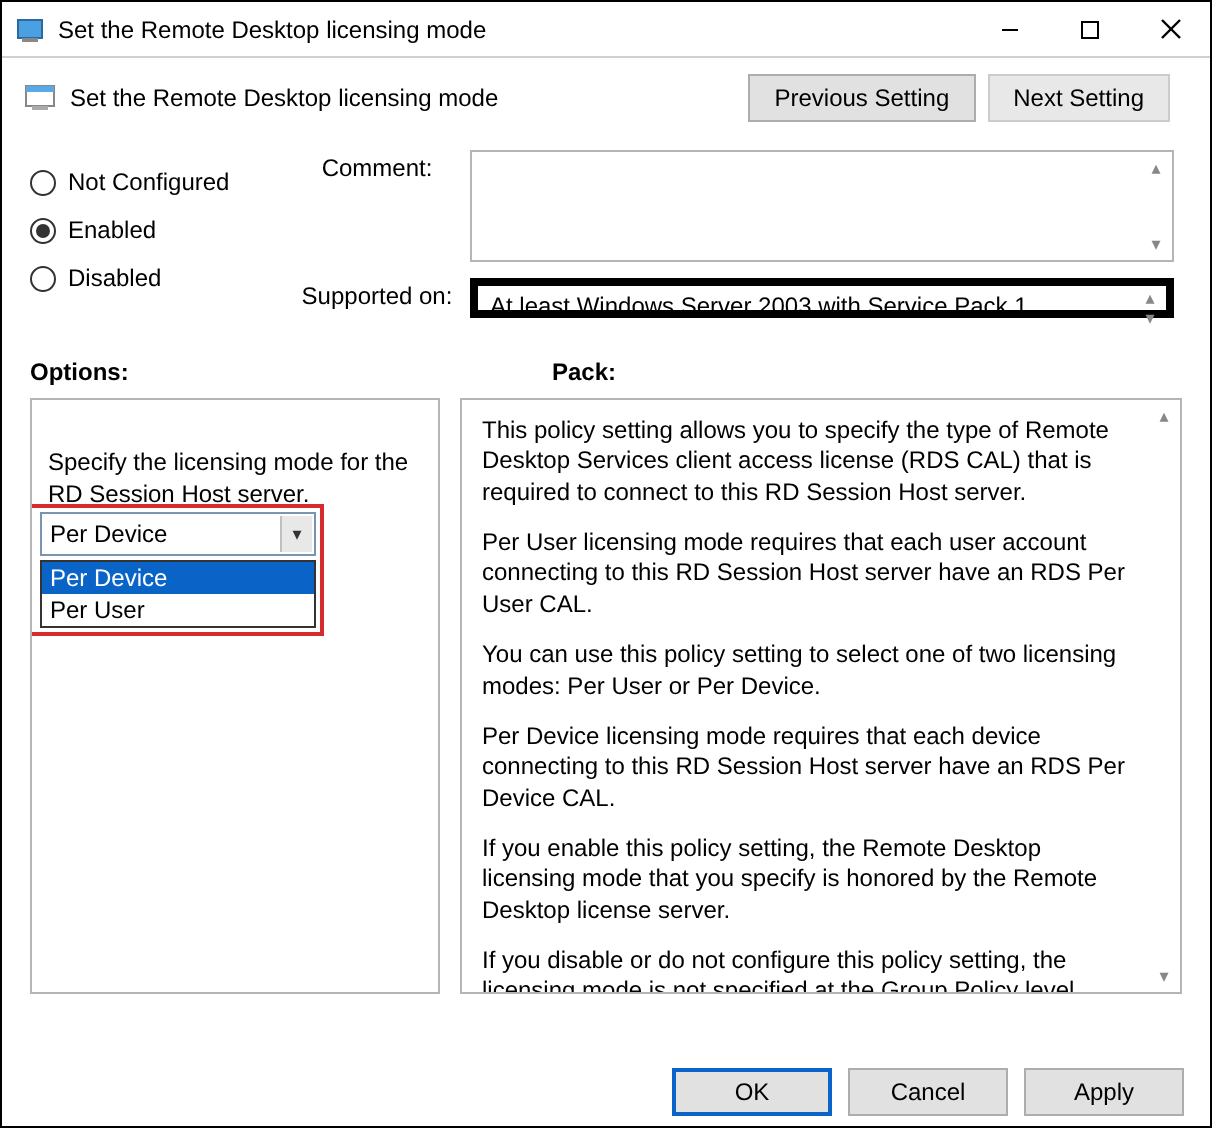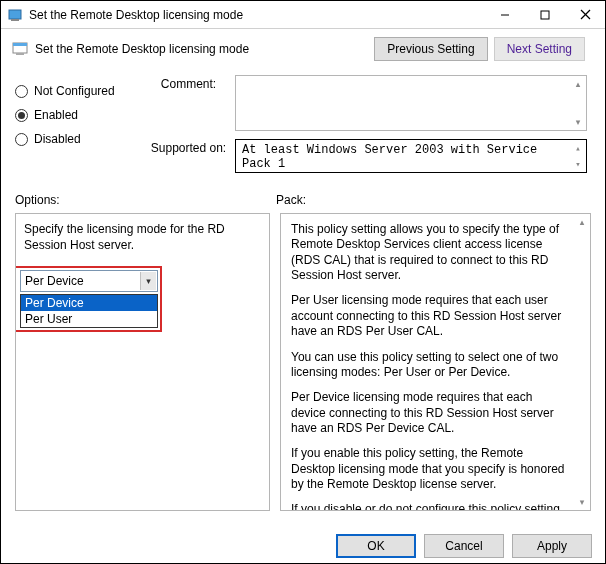--- a/index.html
+++ b/index.html
@@ -40,21 +40,21 @@
     padding: 8px 10px 4px 10px;
   }
   .header-row .hicon { width:18px; height:18px; margin-right:6px; display:flex; align-items:center; justify-content:center;}
   .header-row .hlabel { flex:1; font-size:12px; }
   .navbtns { display:flex; gap:6px; margin-right:10px;}
   .btn {
     background:#e1e1e1; border:1px solid #adadad;
     font-size:12px; padding:4px 12px; height:24px;
     display:flex; align-items:center; justify-content:center;
   }
-  .btn.disabled { color:#4c1d95; border-color:#cccccc; background:#e8e8e8;}
+  .btn.disabled { color:#000000; border-color:#cccccc; background:#e8e8e8;}
   
   .mid {
     display:flex;
     padding: 10px 14px 0 14px;
   }
   .radio-col { width: 135px; padding-top:4px;}
   .radio-item { display:flex; align-items:center; height:24px;text-align:right; }
   .radio {
     width:13px; height:13px; border:1px solid #333; border-radius:50%;
     margin-right:6px; display:flex; align-items:center; justify-content:center;
@@ -69,34 +69,34 @@
   .comment-box {
     flex:1; height:56px; border:1px solid #b5b5b5; background:#fff;
     position:relative; margin-right:4px;
   }
   .vscroll {
     position:absolute; right:1px; top:1px; bottom:1px; width:14px;
     display:flex; flex-direction:column; justify-content:space-between;
   }
   .arrow { width:14px; height:14px; display:flex; align-items:center; justify-content:center; color:#888; font-size:9px; }
   .supported-box {
-    flex:1; height:34px; border:1px solid #000000; background:#fff;
-    position:relative; margin-right:4px; padding:3px 18px 3px 6px; font-size:12px;font-family:Liberation Mono, monospace;
-  }
-  
-  .col-labels { display:flex; padding:12px 14px 6px 14px; }
+    flex:1; height:20px; border:4px solid #000000; background:#fff;
+    position:relative; margin-right:4px; padding:3px 18px 3px 6px; font-size:12px;
+  }
+  
+  .col-labels { display:flex; padding:12px 14px 6px 14px;font-weight:bold; }
   .col-opt { width:255px; font-size:12px;}
   .col-help { flex:1; font-size:12px; padding-left:6px;}
   
   .panels { display:flex; padding:0 14px; gap:10px; }
   .panel {
     border:1px solid #b5b5b5; background:#fff; height:298px;
     position:relative; overflow:hidden;
   }
-  .panel.left { width:255px; padding:8px 8px; }
+  .panel.left { width:205px; padding:24px 8px; }
   .panel.right { flex:1; padding:8px 22px 8px 10px; }
   .panel .vscroll{ right:1px; top:1px; bottom:1px; }
   .left-content { font-size:12px; }
   .highlight-box {
     border:2px solid #d62b2b; position:absolute; left:-2px; top:52px;
     width:148px; padding-bottom:2px;
   }
   .combo {
     width:138px; height:22px; border:1px solid #7a95b0; background:#fff;
     margin:2px 0 2px 4px; display:flex; align-items:center; padding-left:4px;

